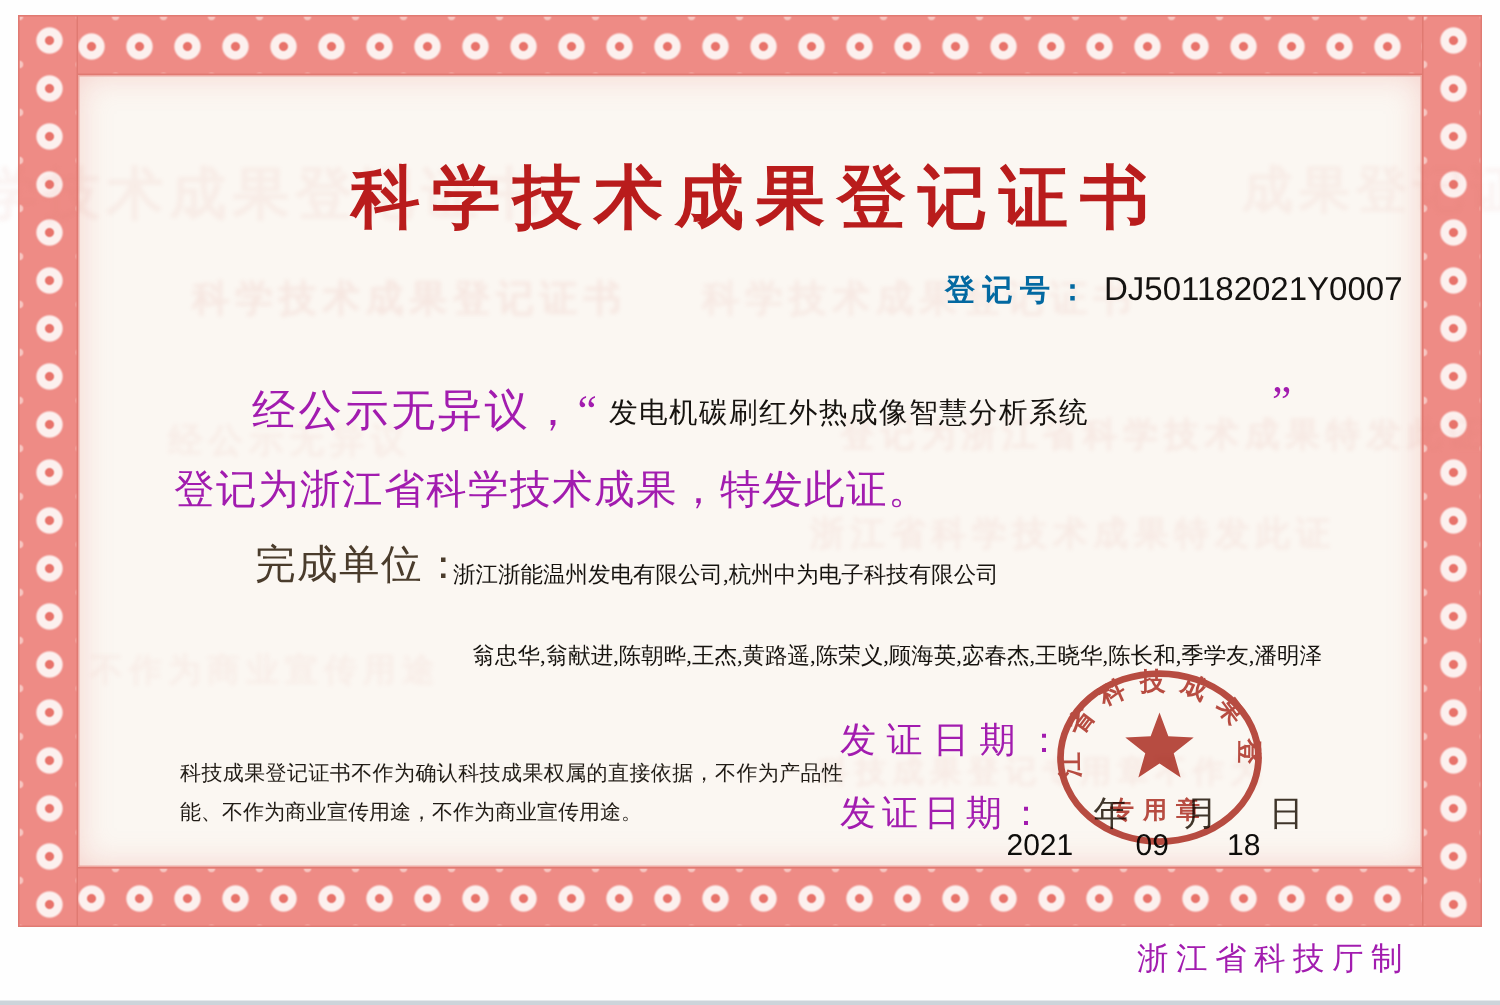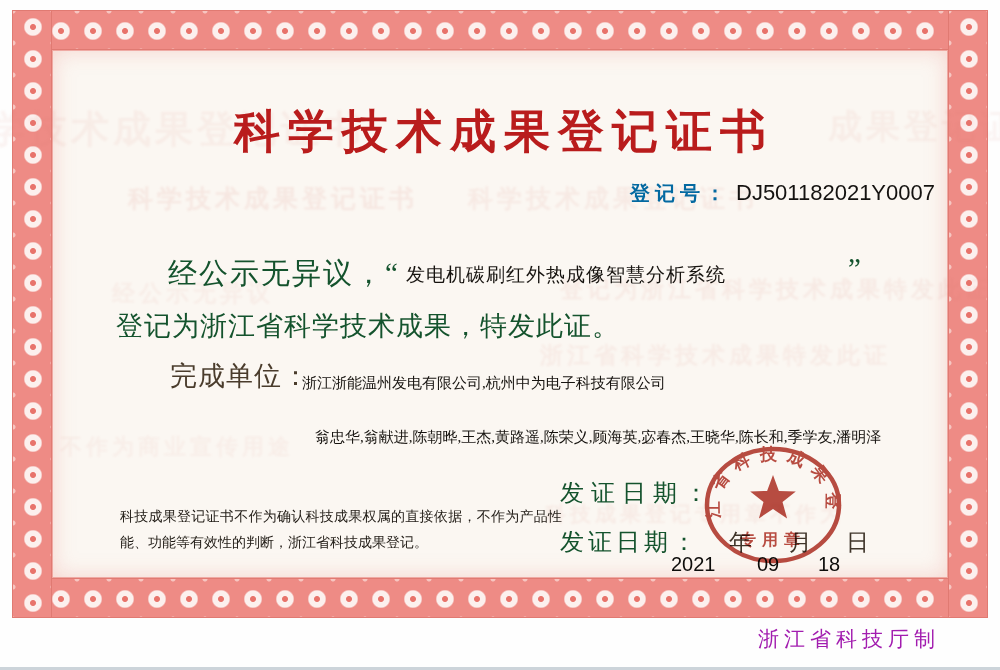--- a/index.html
+++ b/index.html
@@ -37,21 +37,21 @@
   
   .title{
     position:absolute;left:0;right:0;top:84px;margin:17px;
     text-align:center;font-size:46px;font-weight:700;
     letter-spacing:8px;padding-left:8px;color:#b91c1c;
     font-family:"Liberation Sans","DejaVu Sans",sans-serif;
   }
   .reg-row{position:absolute;left:630px;top:180px;display:flex;align-items:baseline;}
   .reg-label{font-size:20px;font-weight:700;letter-spacing:5px;color:#0369a1;}
   .reg-value{font-size:22px;margin-left:6px;color:#141210;font-family:"Liberation Sans","DejaVu Sans",sans-serif;}
-  .kai{color:#14532d;}
+  .kai{color:#a21caf;}
   .body-prefix{position:absolute;left:168px;top:254px;font-size:29px;letter-spacing:2px;}
   .project-name{position:absolute;left:406px;top:262px;font-size:19px;color:#16130f;letter-spacing:1px;}
   .close-quote{position:absolute;left:848px;top:252px;font-size:29px;}
   .body-line2{position:absolute;left:116px;top:308px;font-size:27px;letter-spacing:1px;}
   .unit-label{position:absolute;left:170px;top:358px;font-size:27px;letter-spacing:1px;color:#4a3c2c;}
   .unit-value{position:absolute;left:302px;top:374px;font-size:15px;color:#16130f;white-space:nowrap;}
   .person-label{position:absolute;left:170px;top:411px;font-size:27px;letter-spacing:4px;color:#4a3c2c;}
   .person-value{position:absolute;left:315px;top:428px;font-size:15px;color:#16130f;white-space:nowrap;}
   .disclaimer{
     position:absolute;left:120px;top:504px;width:442px;
@@ -111,21 +111,21 @@
   <span class="body-prefix kai">经公示无异议，“</span>
   <span class="project-name">发电机碳刷红外热成像智慧分析系统</span>
   <span class="close-quote kai">”</span>
   <span class="body-line2 kai">登记为浙江省科学技术成果，特发此证。</span>
 
   <span class="unit-label">完成单位：</span>
   <span class="unit-value">浙江浙能温州发电有限公司,杭州中为电子科技有限公司</span>
 
   <span class="person-value">翁忠华,翁献进,陈朝晔,王杰,黄路遥,陈荣义,顾海英,宓春杰,王晓华,陈长和,季学友,潘明泽</span>
 
-  <div class="disclaimer">科技成果登记证书不作为确认科技成果权属的直接依据，不作为产品性能、功能等有效性的判断，浙江省科技成果登记。</div>
+  <div class="disclaimer">科技成果登记证书不作为确认科技成果权属的直接依据，不作为产品性能、不作为商业宣传用途，不作为商业宣传用途。</div>
 
   <span class="issuer-label kai">发证日期：</span>
   <span class="date-label kai">发证日期：</span>
   <span class="date-num d-year">2021</span>
   <span class="date-unit d-yu">年</span>
   <span class="date-num d-month">09</span>
   <span class="date-unit d-mu">月</span>
   <span class="date-num d-day">18</span>
   <span class="date-unit d-du">日</span>
 

